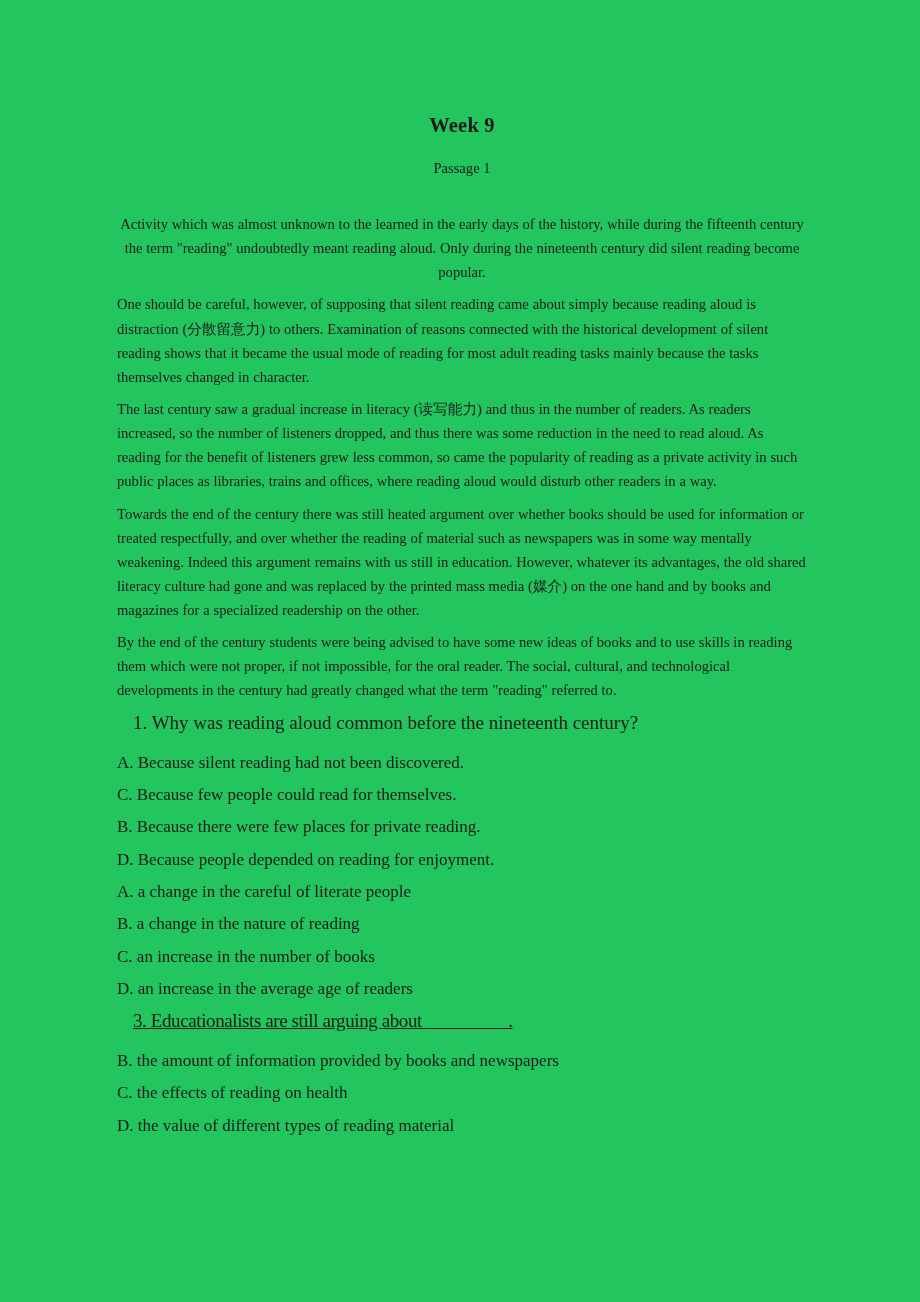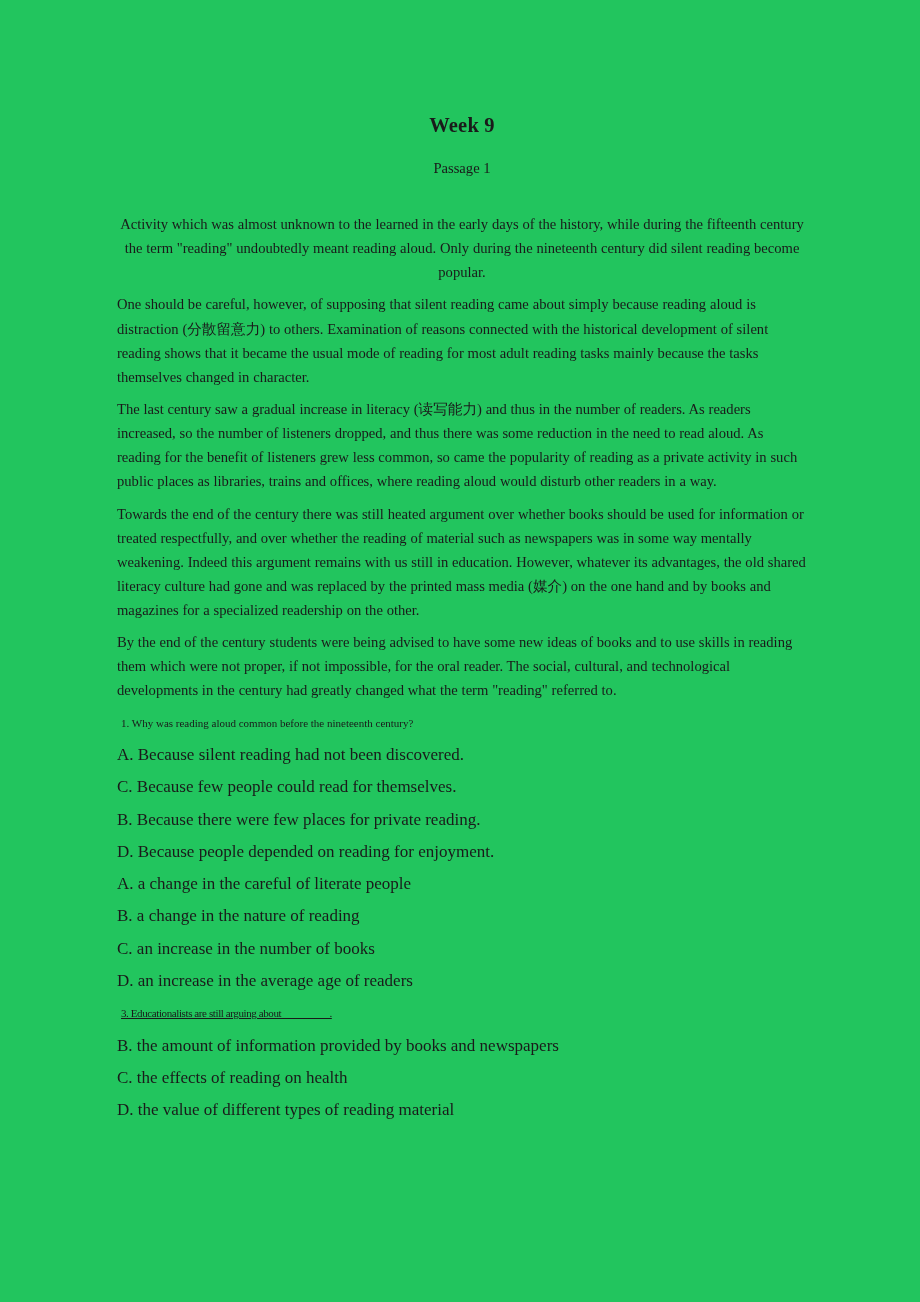--- a/index.html
+++ b/index.html
@@ -61,23 +61,23 @@
   .para + .para {
     margin-top: 8.2px;
   }
 
   .block-gap-passage {
     margin-top: 32px;
     text-align: center;
   }
 
   .question {
-    font-size: 11px;
+    font-size: 19px;
     line-height: 24.1px;
-    margin: 4px;
+    margin: 16px;
   }
 
   .option {
     font-size: 17px;
     line-height: 24.1px;
     margin: 0;
   }
 
   .q-block {
     margin-top: 8.2px;

